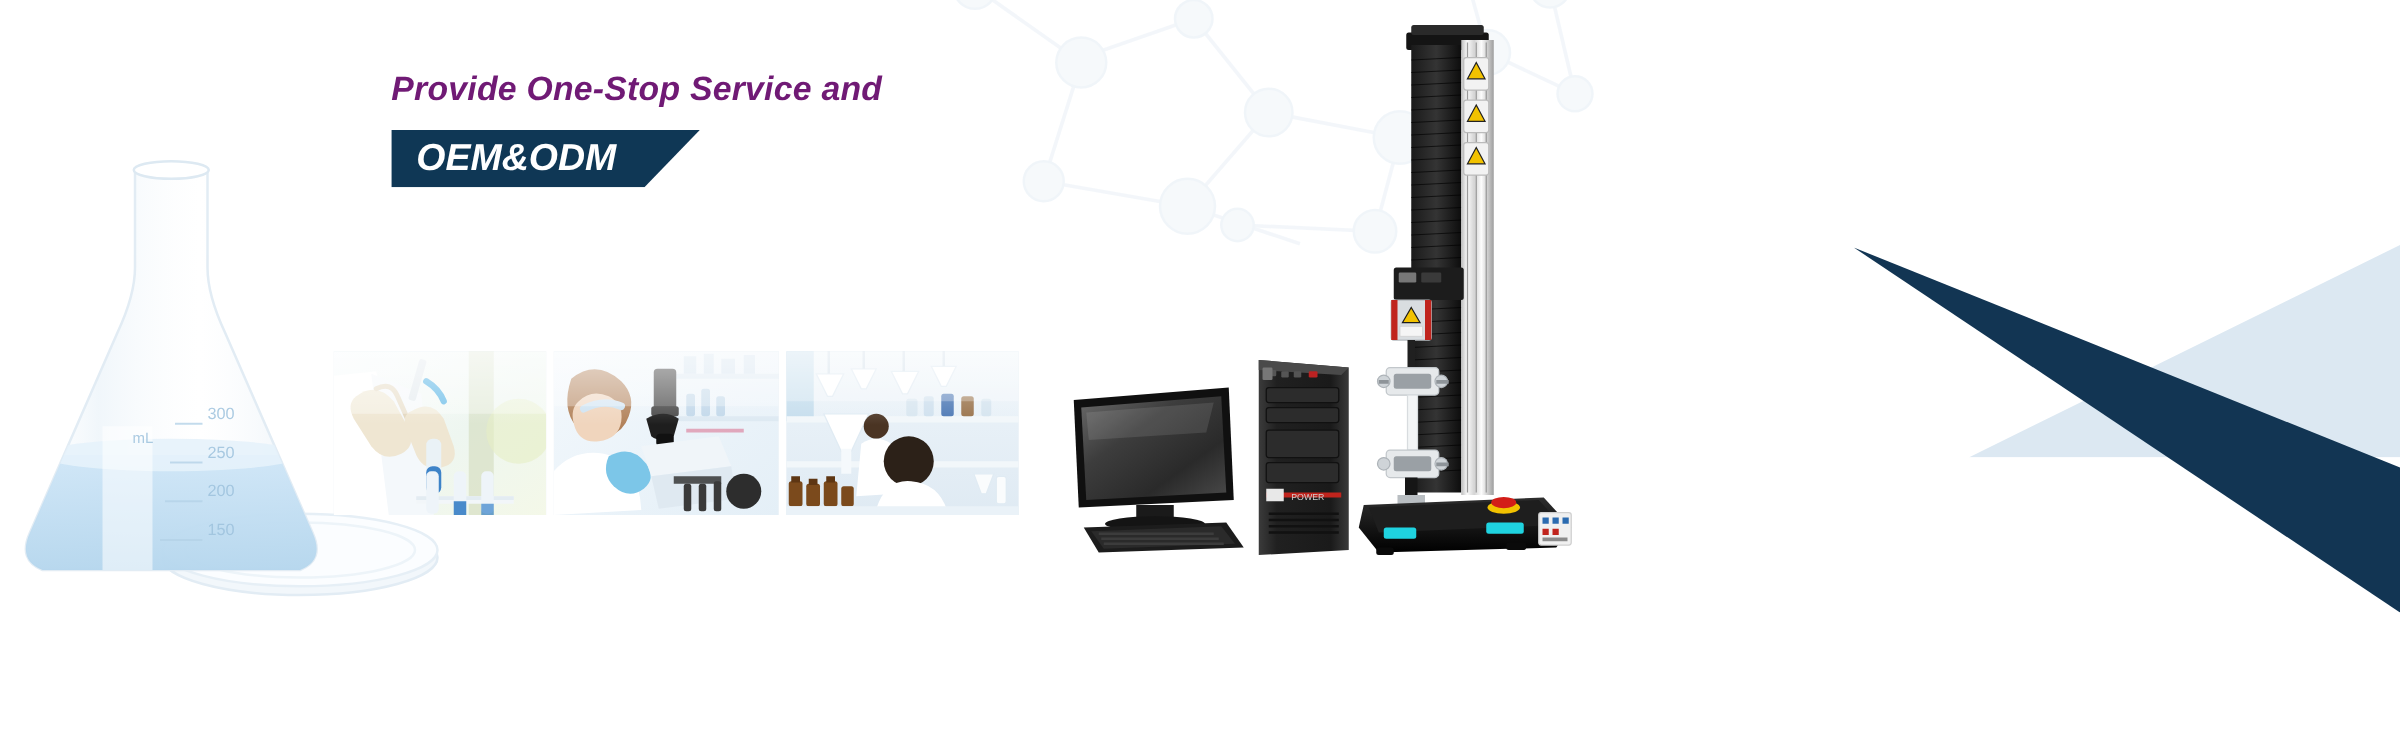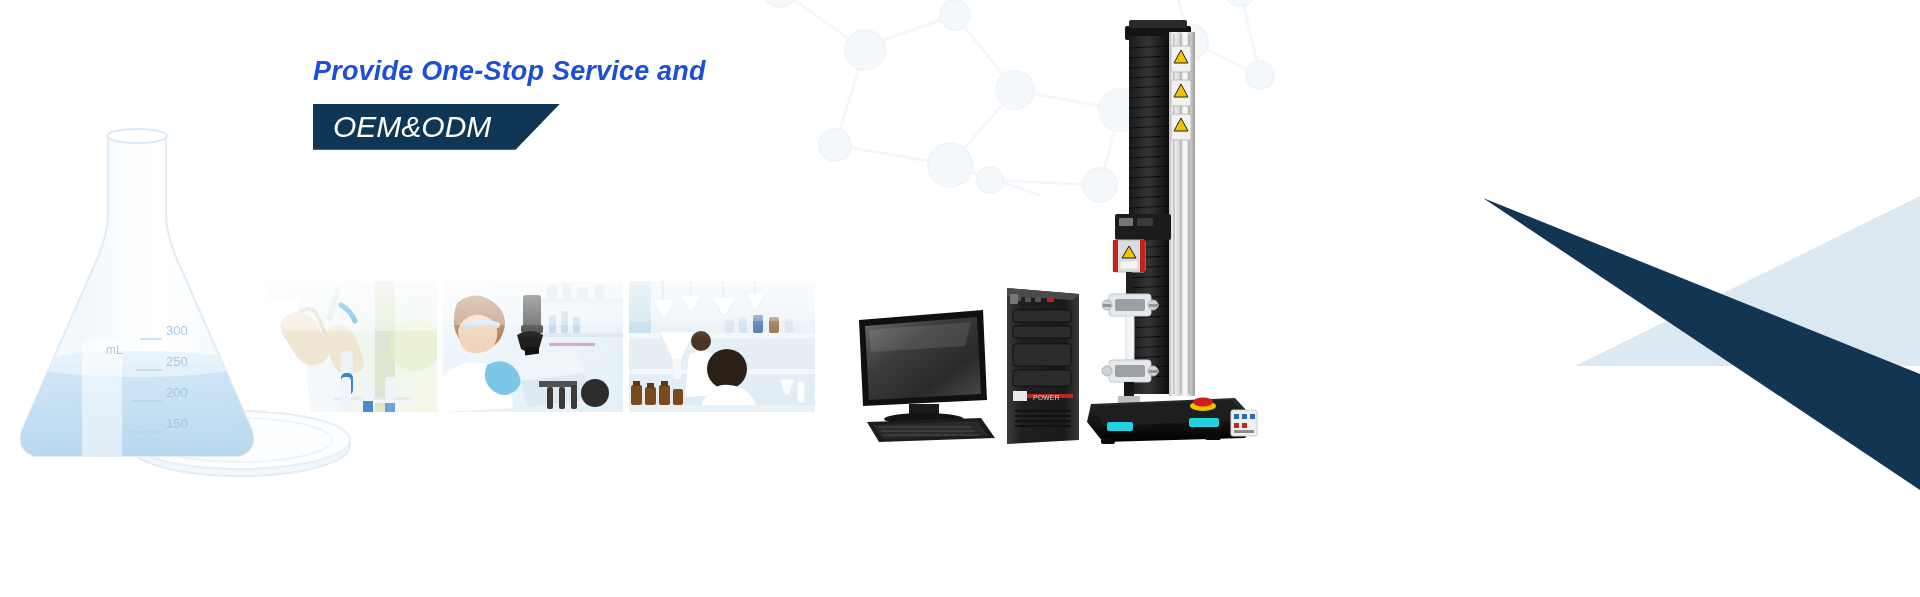--- a/index.html
+++ b/index.html
@@ -32,21 +32,21 @@
   
   .copy{
     position:absolute;
     left:313px; top:56px;
     width:620px;
   }
   .line1{
     font-size:27px;
     font-style:italic;
     font-weight:bold;
-    color:#1d4ed8;
+    color:#701a75;
     letter-spacing:.2px;
     line-height:1.18;
     white-space:nowrap;
   }
   .line2{
     margin-top:18px;
     font-size:25px;
     font-style:italic;
     font-weight:bold;
     color:#8fa3bc;
@@ -68,21 +68,21 @@
     -webkit-clip-path:polygon(0 0, 100% 0, 82% 100%, 0 100%);
     clip-path:polygon(0 0, 100% 0, 82% 100%, 0 100%);
   }
   .badge-text{
     position:absolute;
     left:20px; top:0;
     height:59px;
     line-height:46px;
     font-size:30px;
     font-style:italic;
-    font-weight:normal;
+    font-weight:bold;
     color:#ffffff;
     letter-spacing:0px;
     white-space:nowrap;
   }
 
   
   .photo-strip{
     position:absolute;
     left:267px; top:281px;
     display:flex;

